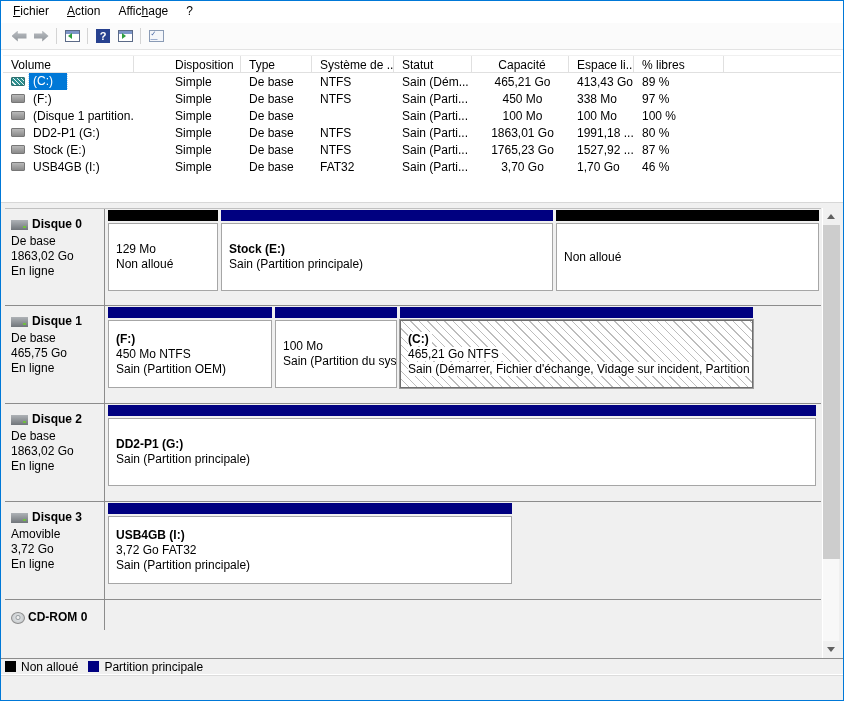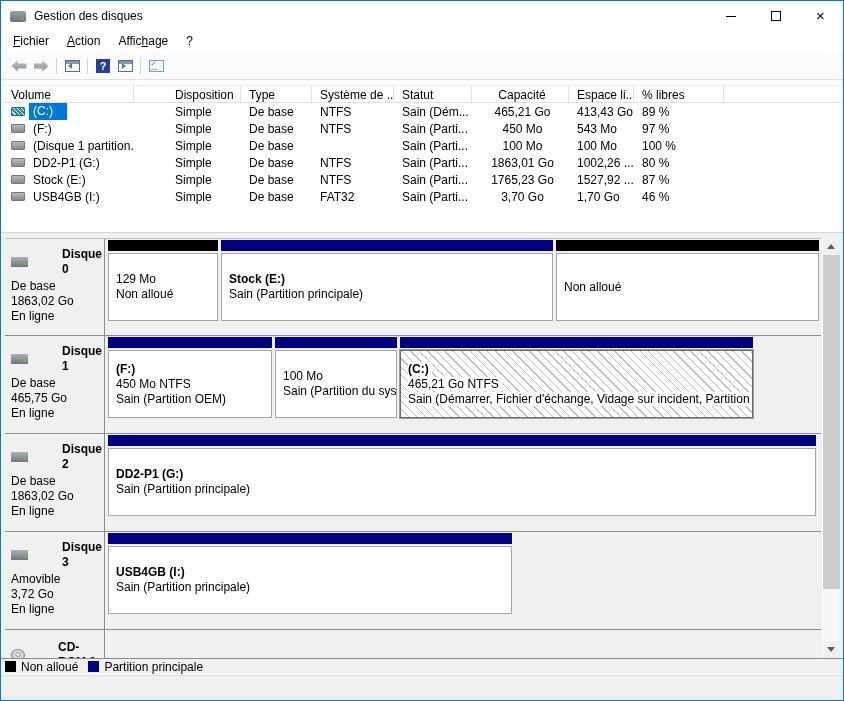--- a/index.html
+++ b/index.html
@@ -49,21 +49,21 @@
   .vol-icon { width:14px; height:9px; flex:0 0 auto; background:linear-gradient(#b9b9b9,#8a8a8a); border:1px solid #777; border-radius:1px; margin-right:4px; }
   .vol-icon.hatched { background:repeating-linear-gradient(45deg,#2f8f8f 0 2px,#e8f4f4 2px 3px); border-color:#2f6f6f; }
   .vol-label { padding:1px 4px; }
   .vol-label.selected { background:#0078d7; color:#fff; padding:1px 14px 2px 4px; outline:1px dotted #bcd9f1; }
 
   
   .graph-panel { flex:1 1 auto; background:#f0f0f0; border-top:1px solid #d7d7d7; margin-top:3px; position:relative; overflow:hidden; padding:5px 0 0 4px; }
   .disk-row { display:flex; width:816px; height:98px; border-bottom:1px solid #8c8c8c; background:#f0f0f0; }
   .disk-row.first { border-top:1px solid #c0c0c0; }
   .disk-label { width:100px; flex:0 0 auto; border-right:1px solid #8c8c8c; padding:8px 2px 0 6px; line-height:15px; }
-  .disk-name-row { display:flex; align-items:center; font-weight:bold; margin-bottom:2px;gap:30px; }
+  .disk-name-row { display:flex; align-items:center; font-weight:bold; margin-bottom:2px; }
   .disk-icon { width:17px; height:10px; background:linear-gradient(#aeb2b6,#70757a); margin-right:4px; position:relative; flex:0 0 auto; }
   .disk-icon::after { content:""; position:absolute; right:2px; bottom:2px; width:3px; height:2px; background:#6fbf3f; }
   .cd-icon { width:14px; height:12px; margin-right:3px; border-radius:50%; background:radial-gradient(circle at 50% 45%, #f0f0f0 1px, #9aa0a4 2px, #d9dcde 3px, #c2c6c9 7px); border:1px solid #8c8c8c; flex:0 0 auto; }
   .part-area { flex:1; padding:1px 0 0 3px; display:flex; position:relative; }
   .part { display:flex; flex-direction:column; margin-right:3px; flex:0 0 auto; }
   .part-bar { height:11px; margin-bottom:2px; }
   .bar-primary { background:#000080; }
   .bar-unalloc { background:#000000; }
   .part-box { height:68px; border:1px solid #a6a6a6; background:#fff; padding-left:7px; display:flex; flex-direction:column; justify-content:center; line-height:15px; white-space:nowrap; overflow:hidden; }
   .part-title { font-weight:bold; }
@@ -86,35 +86,20 @@
   .sw-unalloc { background:#000000; }
   .sw-primary { background:#000080; }
   .legend-label { margin-right:10px; }
   .statusbar { height:26px; background:#f0f0f0; border-top:1px solid #ffffff; box-shadow:inset 0 1px 0 #dcdcdc; flex:0 0 auto; }
 </style>
 </head>
 <body>
 
 <div class="window">
 
-  <div class="titlebar">
-    <span class="app-icon"></span>
-    <span class="title-text">Gestion des disques</span>
-    <div class="win-controls">
-      <div class="win-btn">
-          <span class="min-glyph"></span>
-        </div>
-      <div class="win-btn">
-          <span class="max-glyph"></span>
-        </div>
-      <div class="win-btn">
-          <span class="close-glyph">×</span>
-        </div>
-    </div>
-  </div>
 
   <div class="menubar">
     <div class="menu-item"><span></span><span class="ul">F</span><span>ichier</span></div>
     <div class="menu-item"><span></span><span class="ul">A</span><span>ction</span></div>
     <div class="menu-item"><span>Affic</span><span class="ul">h</span><span>age</span></div>
     <div class="menu-item"><span></span><span class="ul"></span><span>?</span></div>
   </div>
 
   <div class="toolbar">
     <div class="tbtn">
@@ -170,21 +155,21 @@
     <div class="tr">
       <div class="td vol c0">
           <span class="vol-icon"></span>
           <span class="vol-label">(F:)</span>
         </div>
       <div class="td c1">Simple</div>
       <div class="td c2">De base</div>
       <div class="td c3">NTFS</div>
       <div class="td c4">Sain (Parti...</div>
       <div class="td c5">450 Mo</div>
-      <div class="td c6">543 Mo</div>
+      <div class="td c6">338 Mo</div>
       <div class="td c7">97 %</div>
     </div>
 
     <div class="tr">
       <div class="td vol c0">
           <span class="vol-icon"></span>
           <span class="vol-label">(Disque 1 partition...</span>
         </div>
       <div class="td c1">Simple</div>
       <div class="td c2">De base</div>
@@ -198,21 +183,21 @@
     <div class="tr">
       <div class="td vol c0">
           <span class="vol-icon"></span>
           <span class="vol-label">DD2-P1 (G:)</span>
         </div>
       <div class="td c1">Simple</div>
       <div class="td c2">De base</div>
       <div class="td c3">NTFS</div>
       <div class="td c4">Sain (Parti...</div>
       <div class="td c5">1863,01 Go</div>
-      <div class="td c6">1002,26 ...</div>
+      <div class="td c6">1991,18 ...</div>
       <div class="td c7">80 %</div>
     </div>
 
     <div class="tr">
       <div class="td vol c0">
           <span class="vol-icon"></span>
           <span class="vol-label">Stock (E:)</span>
         </div>
       <div class="td c1">Simple</div>
       <div class="td c2">De base</div>
@@ -343,20 +328,21 @@
           </div>
         <div>Amovible</div>
         <div>3,72 Go</div>
         <div>En ligne</div>
       </div>
       <div class="part-area">
         <div class="part" style="width:404px">
           <div class="part-bar bar-primary"></div>
           <div class="part-box">
             <div class="pline part-title"><span>USB4GB (I:)</span></div>
+            <div class="pline"><span>3,72 Go FAT32</span></div>
             <div class="pline"><span>Sain (Partition principale)</span></div>
           </div>
         </div>
       </div>
     </div>
 
     <div class="disk-row" style="height:30px; border-bottom:none;">
       <div class="disk-label" style="padding-top:10px;">
         <div class="disk-name-row">
             <span class="cd-icon"></span>

